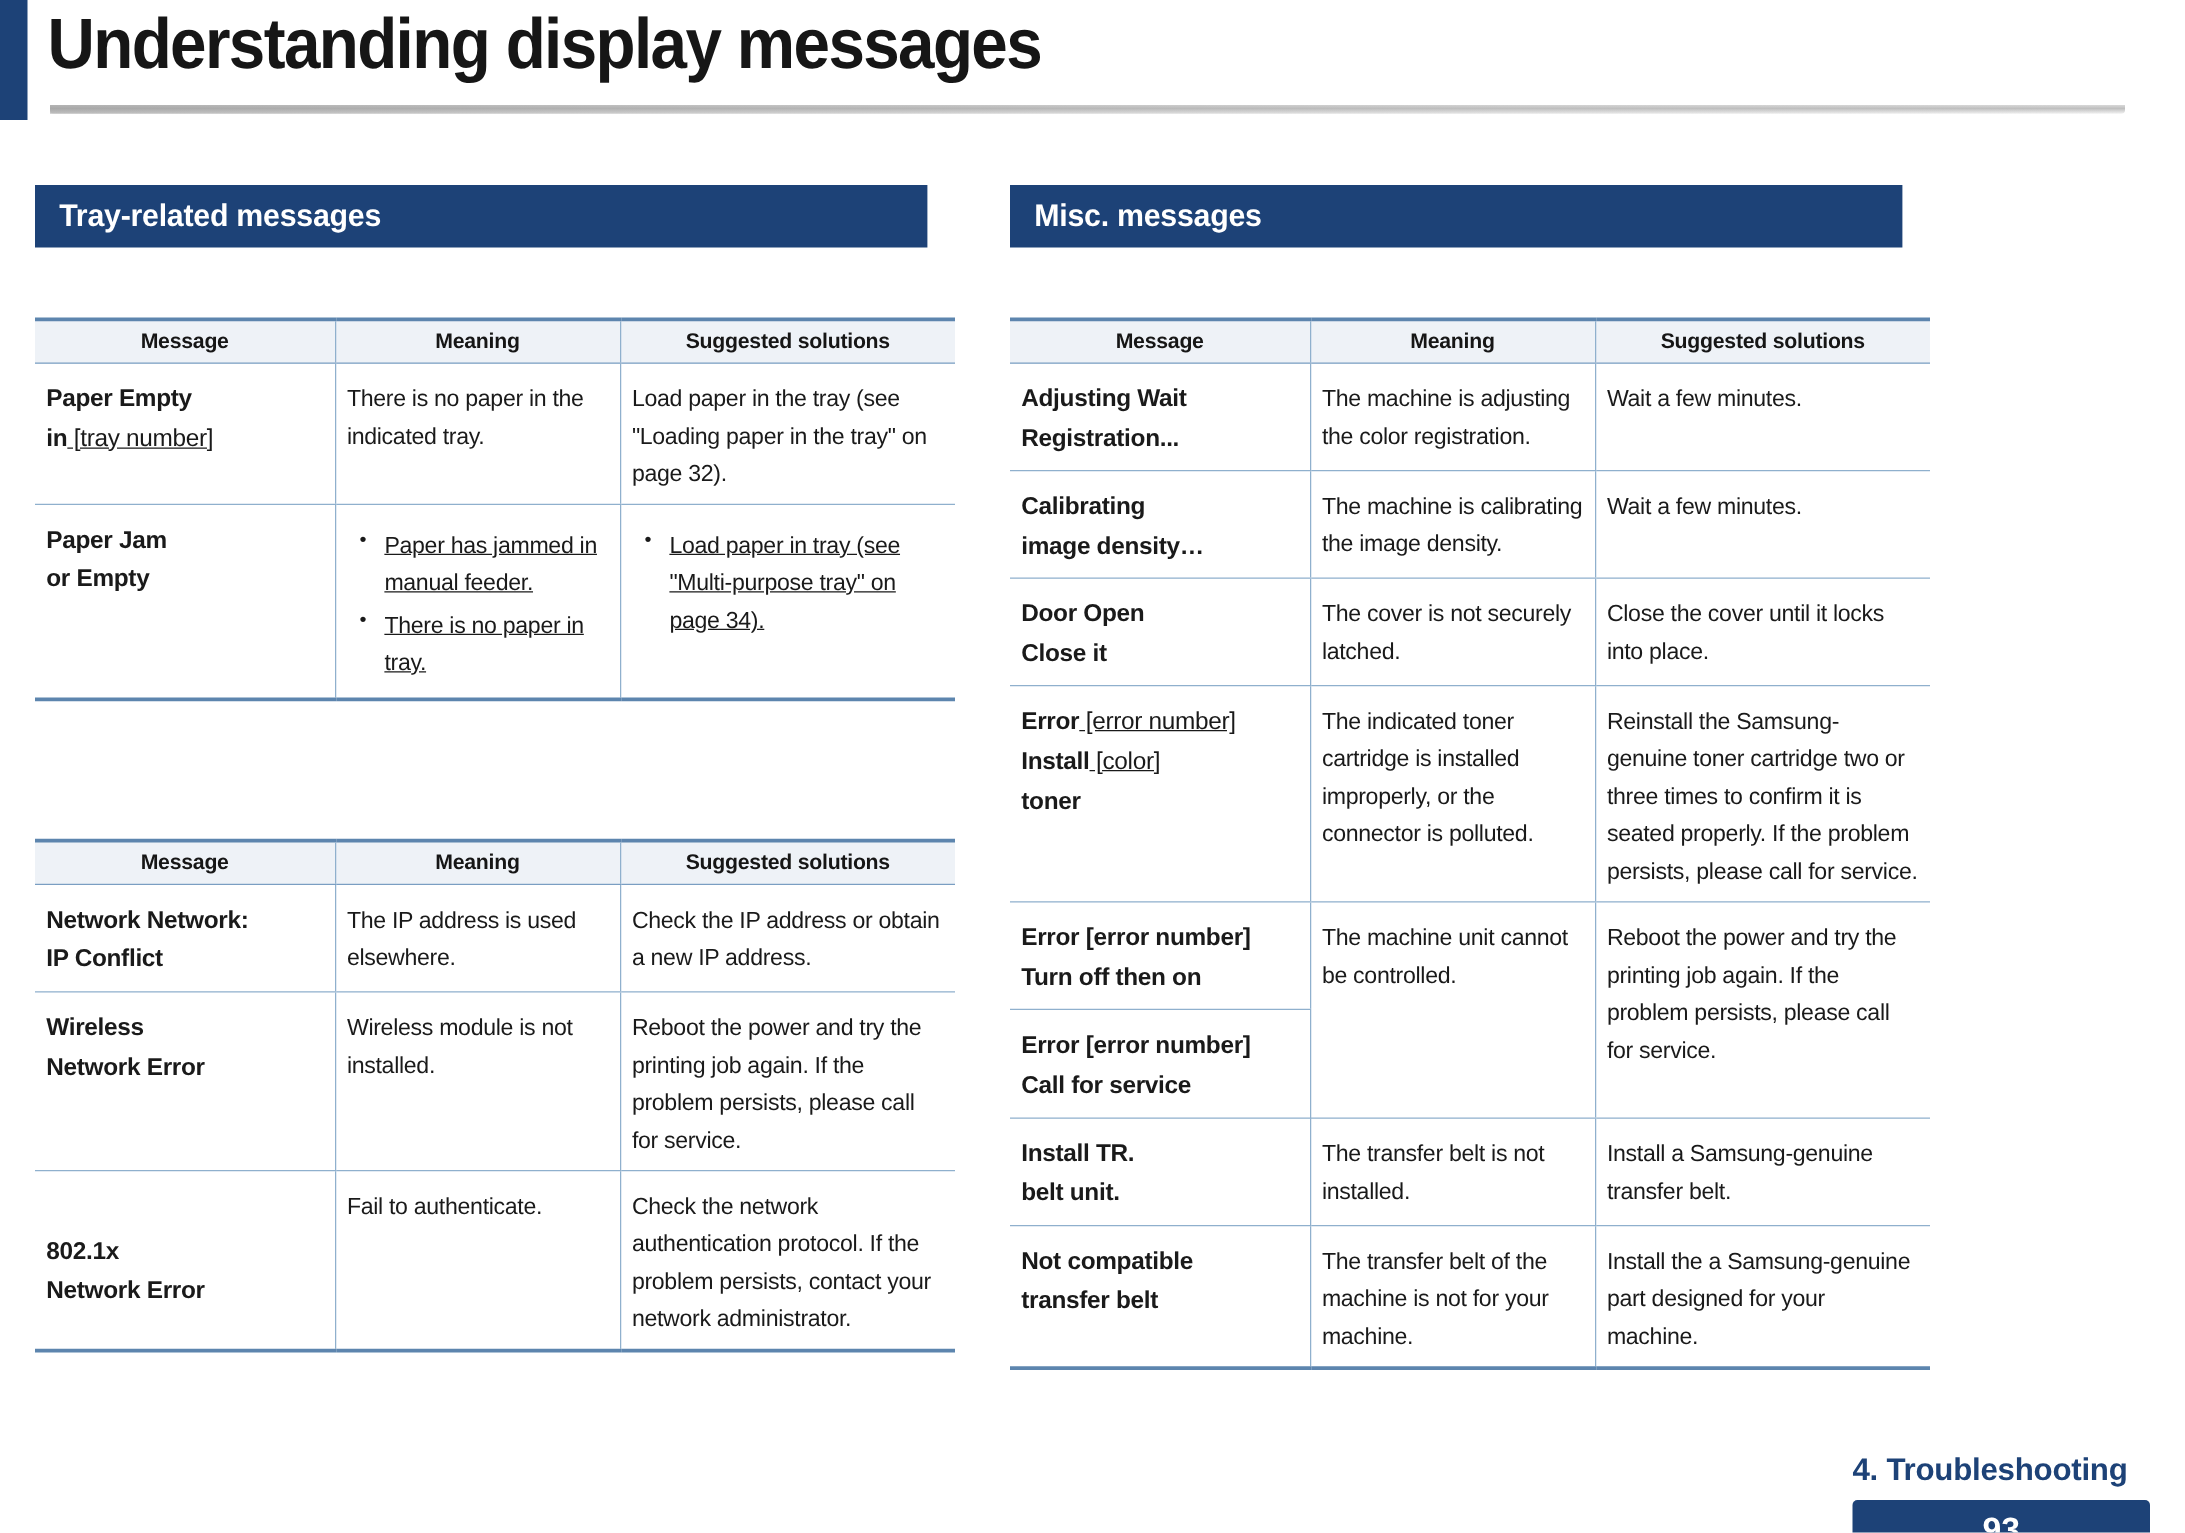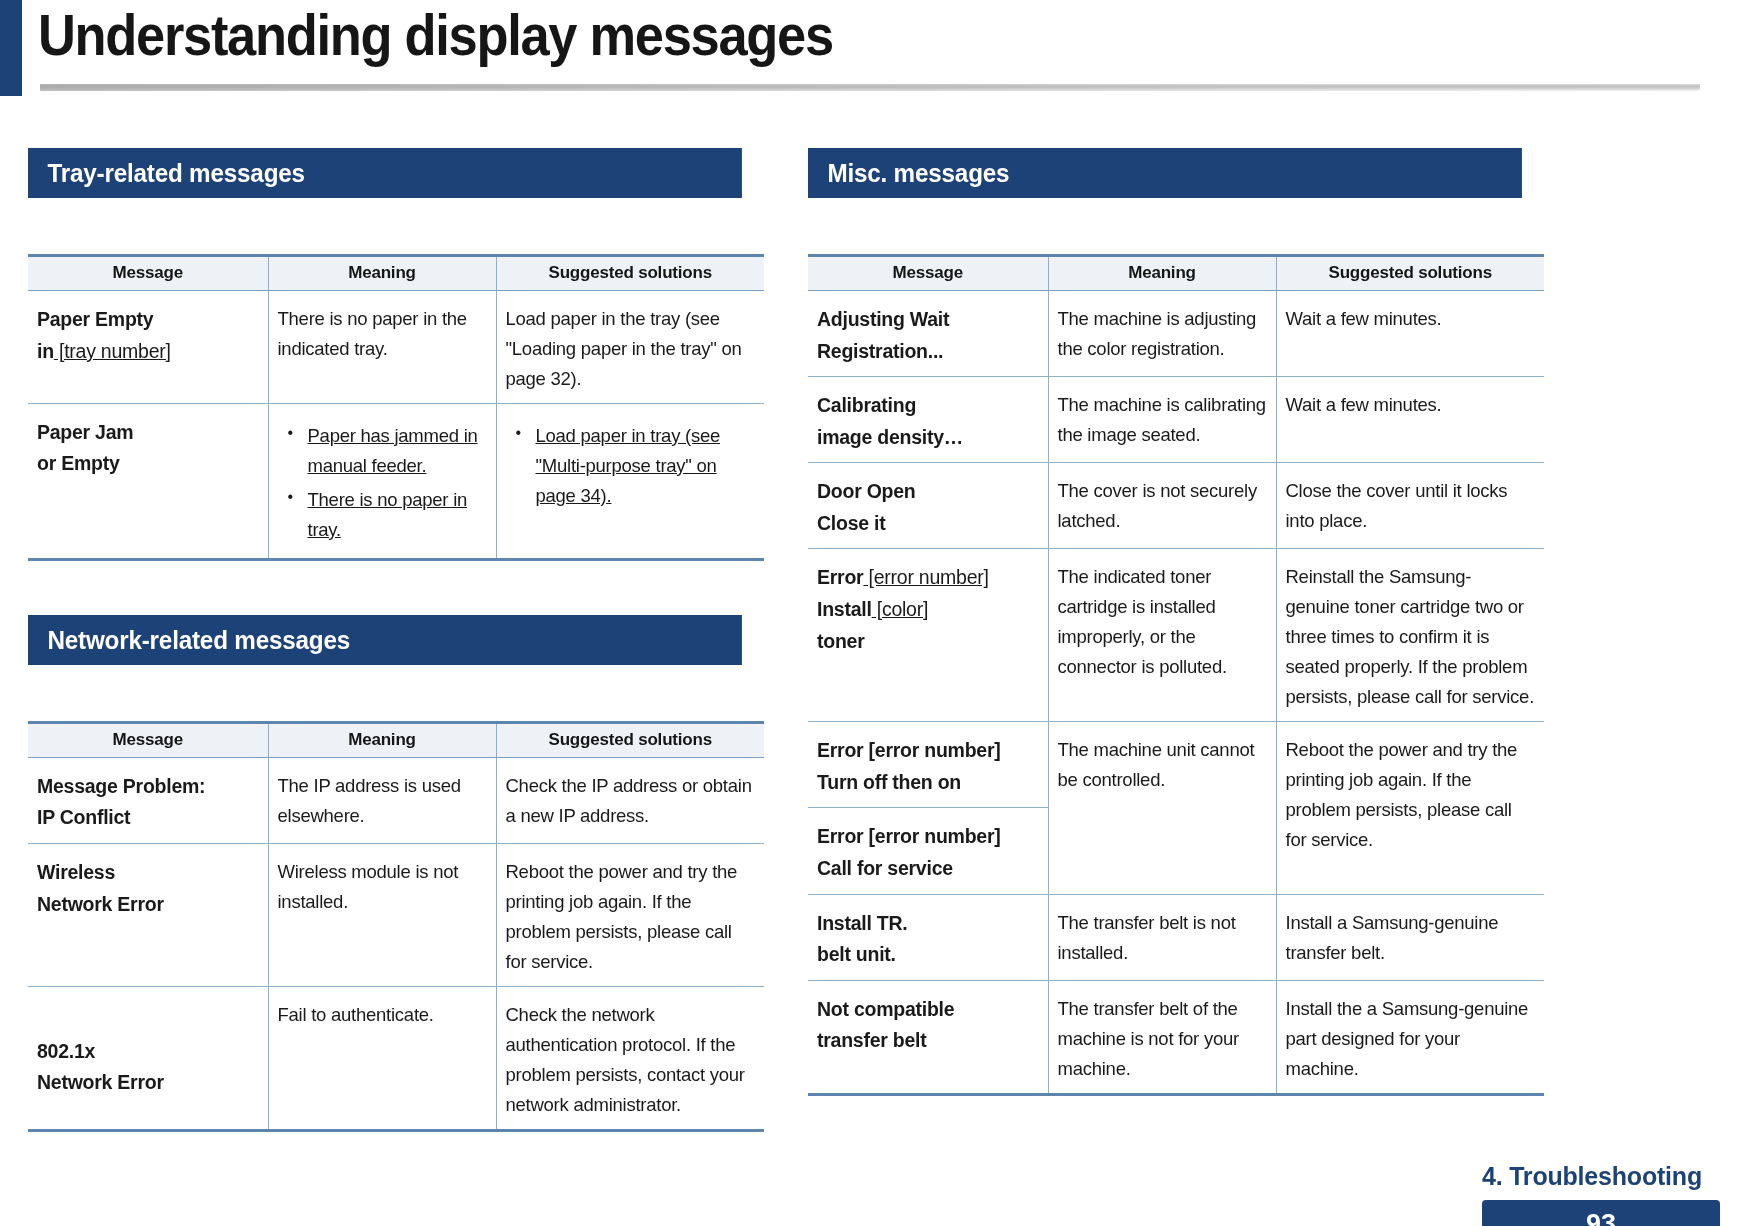--- a/index.html
+++ b/index.html
@@ -230,41 +230,38 @@
           </td>
           <td>
             <ul class="bullets">
               <li>Load paper in tray (see "Multi-purpose tray" on page 34).</li>
             </ul>
           </td>
         </tr>
       </tbody>
     </table>
     <div class="gap-after-table"></div>
-    <div class="banner-wrap">
-      <div class="section-banner">Network-related messages</div>
-    </div>
     <div style="height: 56px;"></div>
     <table class="msg-table">
       <colgroup>
         <col class="c-msg">
         <col class="c-mean">
         <col class="c-sol">
       </colgroup>
       <thead>
         <tr>
           <th>Message</th>
           <th>Meaning</th>
           <th>Suggested solutions</th>
         </tr>
       </thead>
       <tbody>
         <tr>
           <td class="msg-cell">
-            <div><span>Message Problem:</span></div>
+            <div><span>Network Network:</span></div>
             <div><span>IP Conflict</span></div>
           </td>
           <td>The IP address is used elsewhere.</td>
           <td>Check the IP address or obtain a new IP address.</td>
         </tr>
         <tr>
           <td class="msg-cell">
             <div><span>Wireless</span></div>
             <div><span>Network Error</span></div>
           </td>
@@ -309,21 +306,21 @@
             <div><span>Registration...</span></div>
           </td>
           <td>The machine is adjusting the color registration.</td>
           <td>Wait a few minutes.</td>
         </tr>
         <tr>
           <td class="msg-cell">
             <div><span>Calibrating</span></div>
             <div><span>image density…</span></div>
           </td>
-          <td>The machine is calibrating the image seated.</td>
+          <td>The machine is calibrating the image density.</td>
           <td>Wait a few minutes.</td>
         </tr>
         <tr>
           <td class="msg-cell">
             <div><span>Door Open</span></div>
             <div><span>Close it</span></div>
           </td>
           <td>The cover is not securely latched.</td>
           <td>Close the cover until it locks into place.</td>
         </tr>

